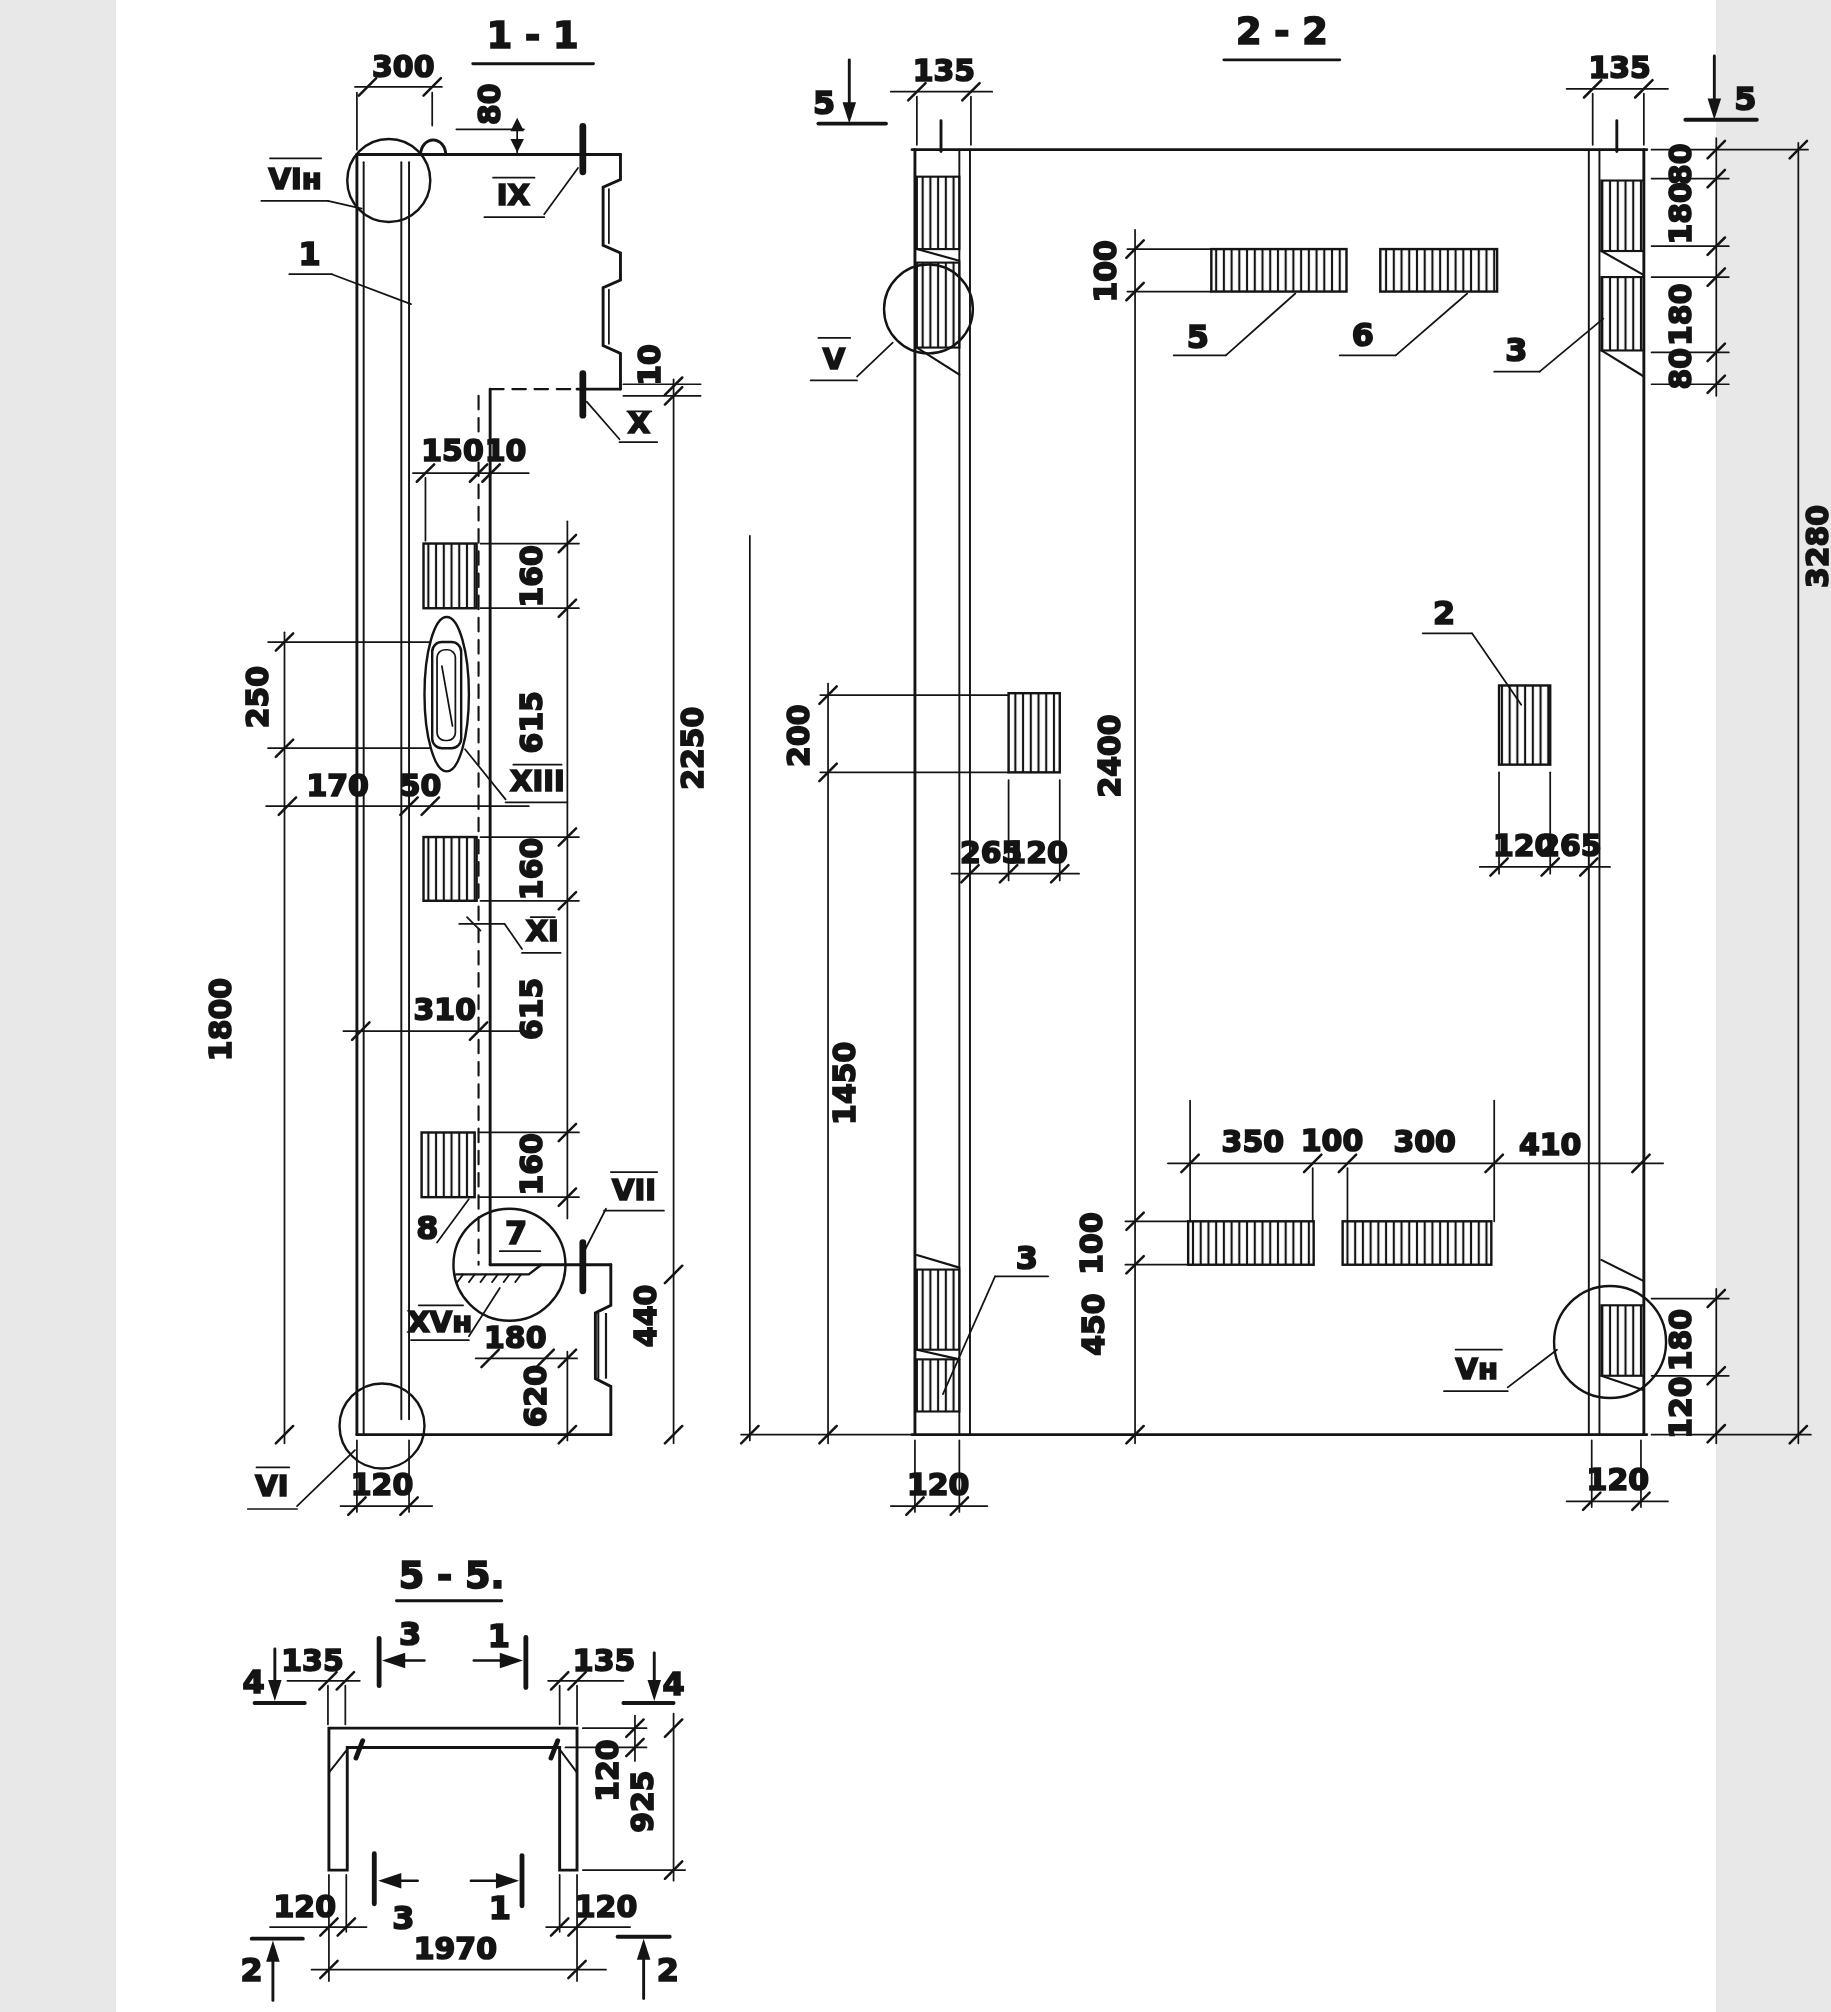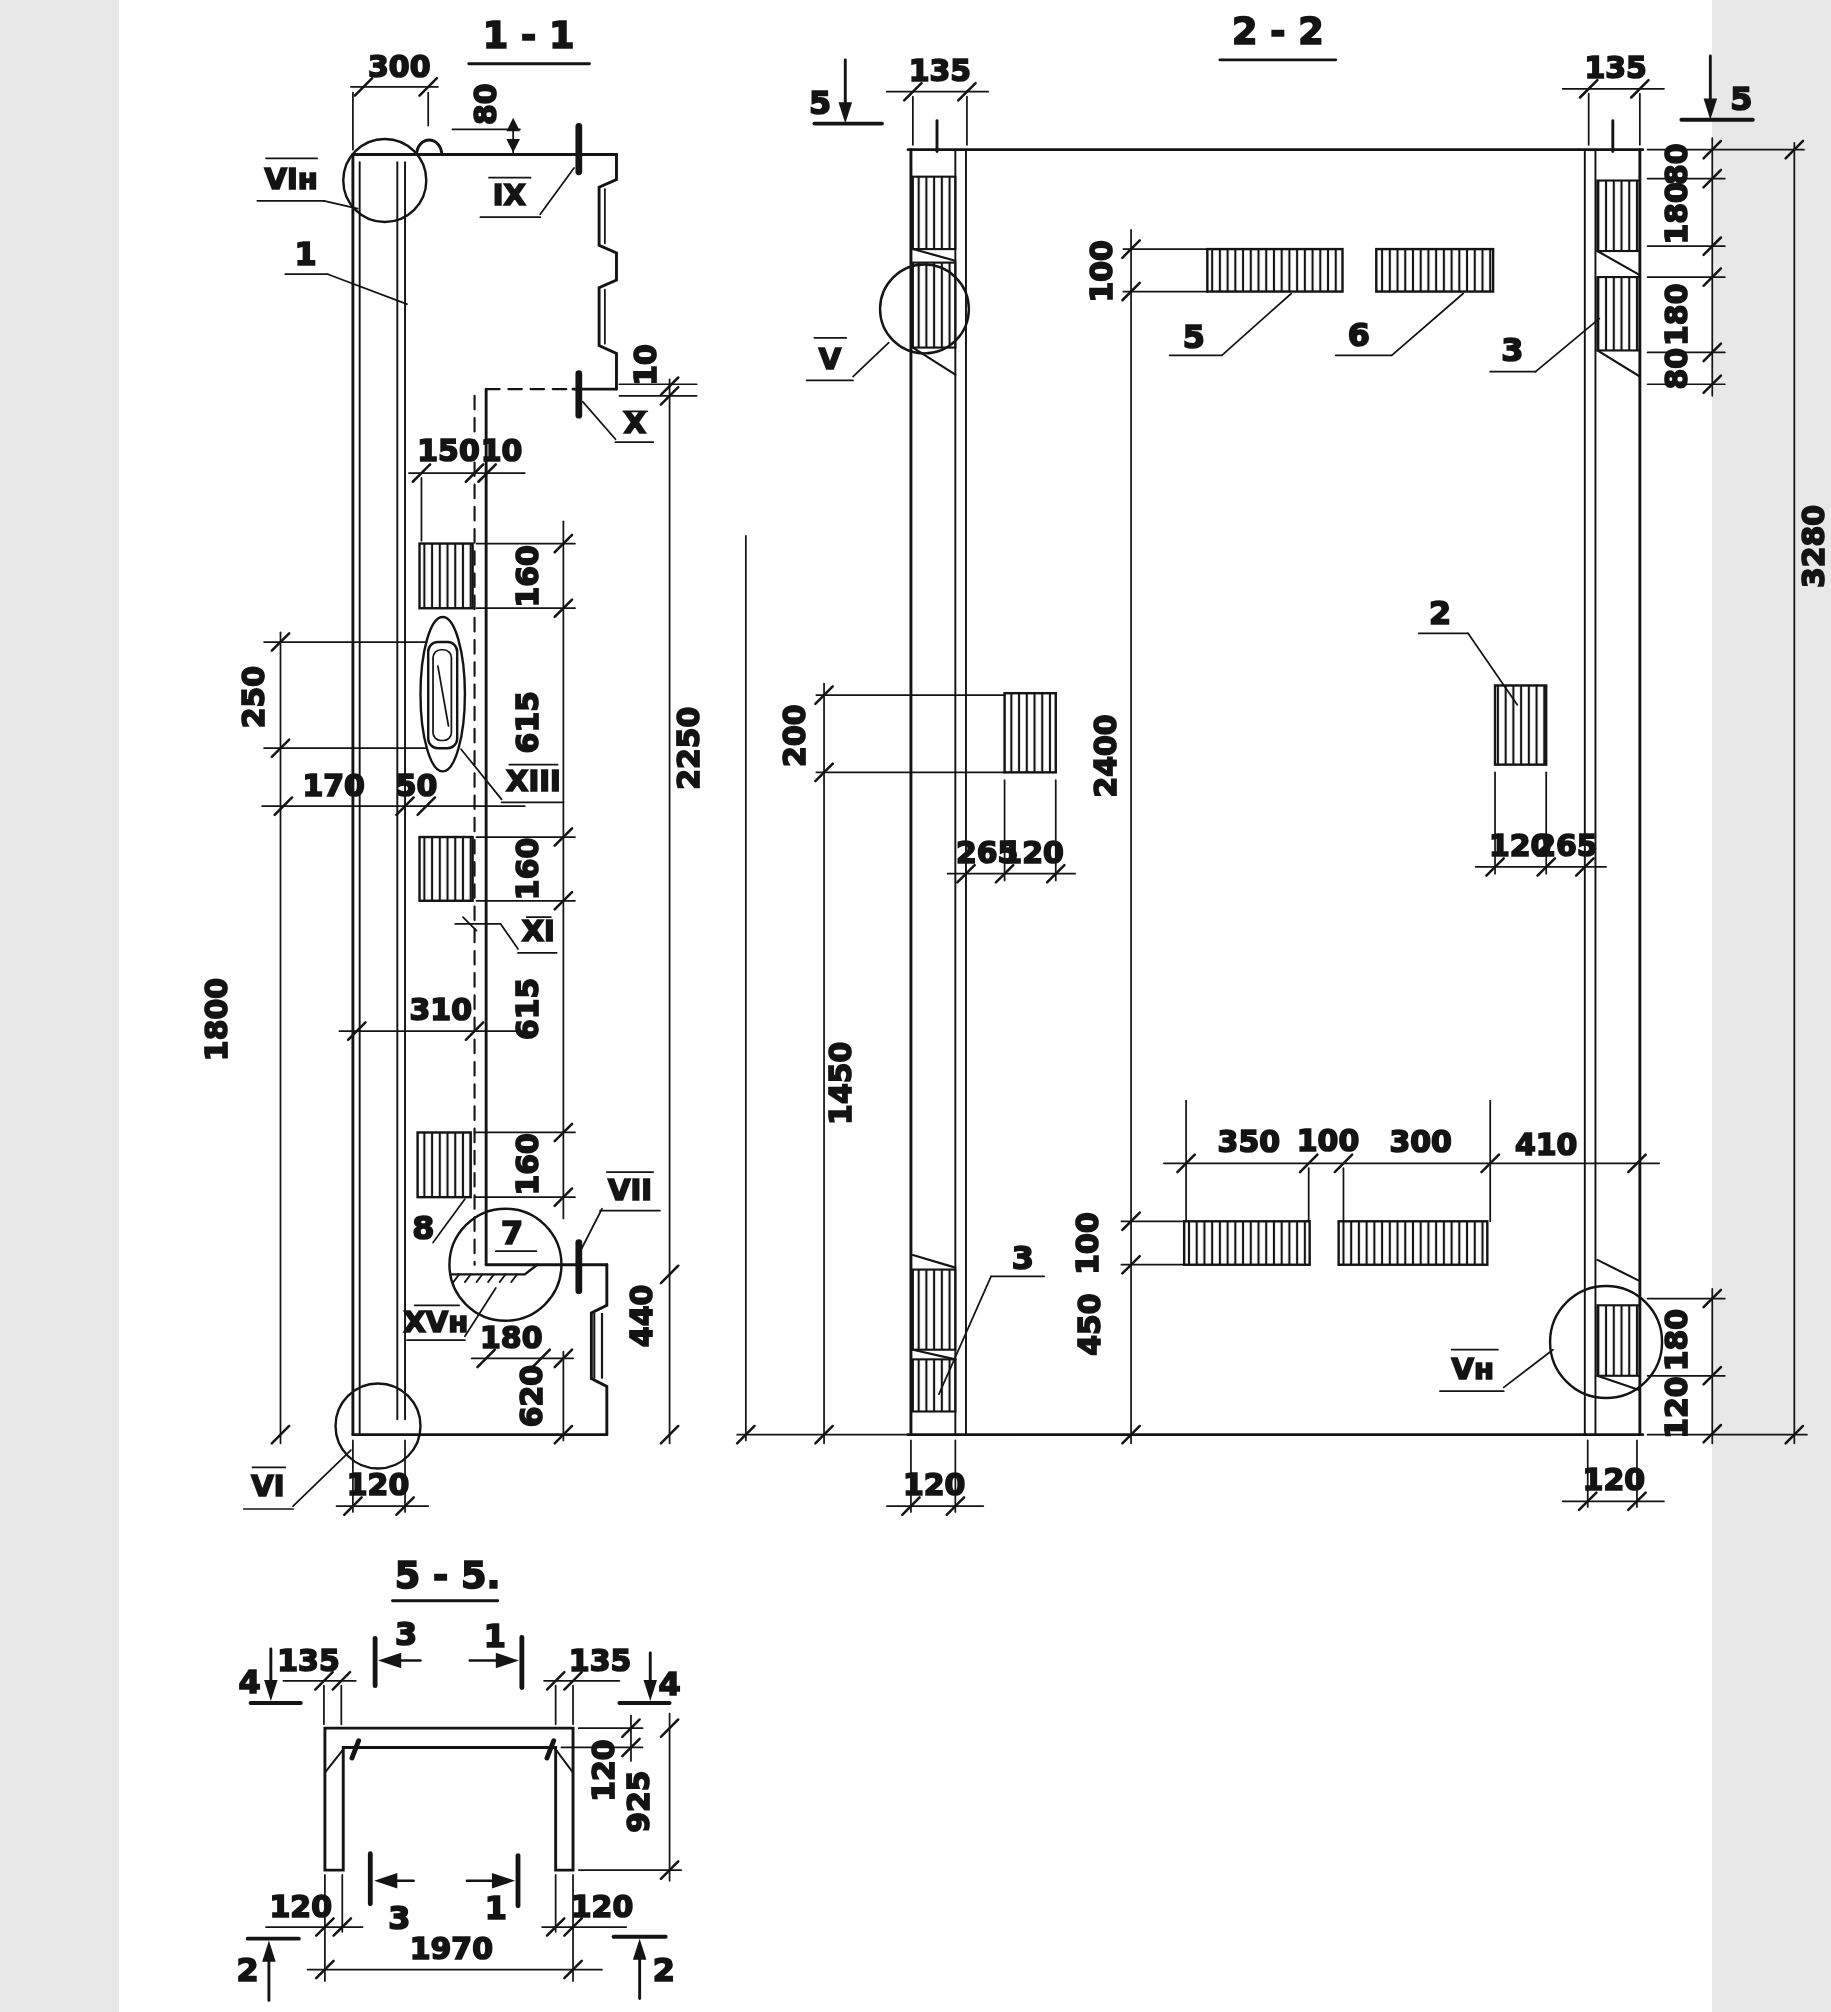--- a/index.html
+++ b/index.html
@@ -1,17 +1,17 @@
 <!DOCTYPE html>
 <html><head>
 <meta charset="utf-8">
 <style>
   html,body{margin:0;padding:0;background:#e8e8e8;}
   .sheet{position:relative;width:1593px;height:2012px;background:#ffffff;margin:0 auto;
-         font-family:"DejaVu Sans",sans-serif;}
+         font-family:"DejaVu Sans",sans-serif;padding-left:7px;}
   svg{display:block}
   text{fill:#141414;font-family:"DejaVu Sans",sans-serif;font-weight:bold;}
   .dim{font-size:31px;}
   .rom{font-size:30px;}
   .ttl{font-size:38px;}
   .ld{font-size:33px;}
   line,path,rect,circle,ellipse{vector-effect:none;}
 </style>
 </head>
 <body>

